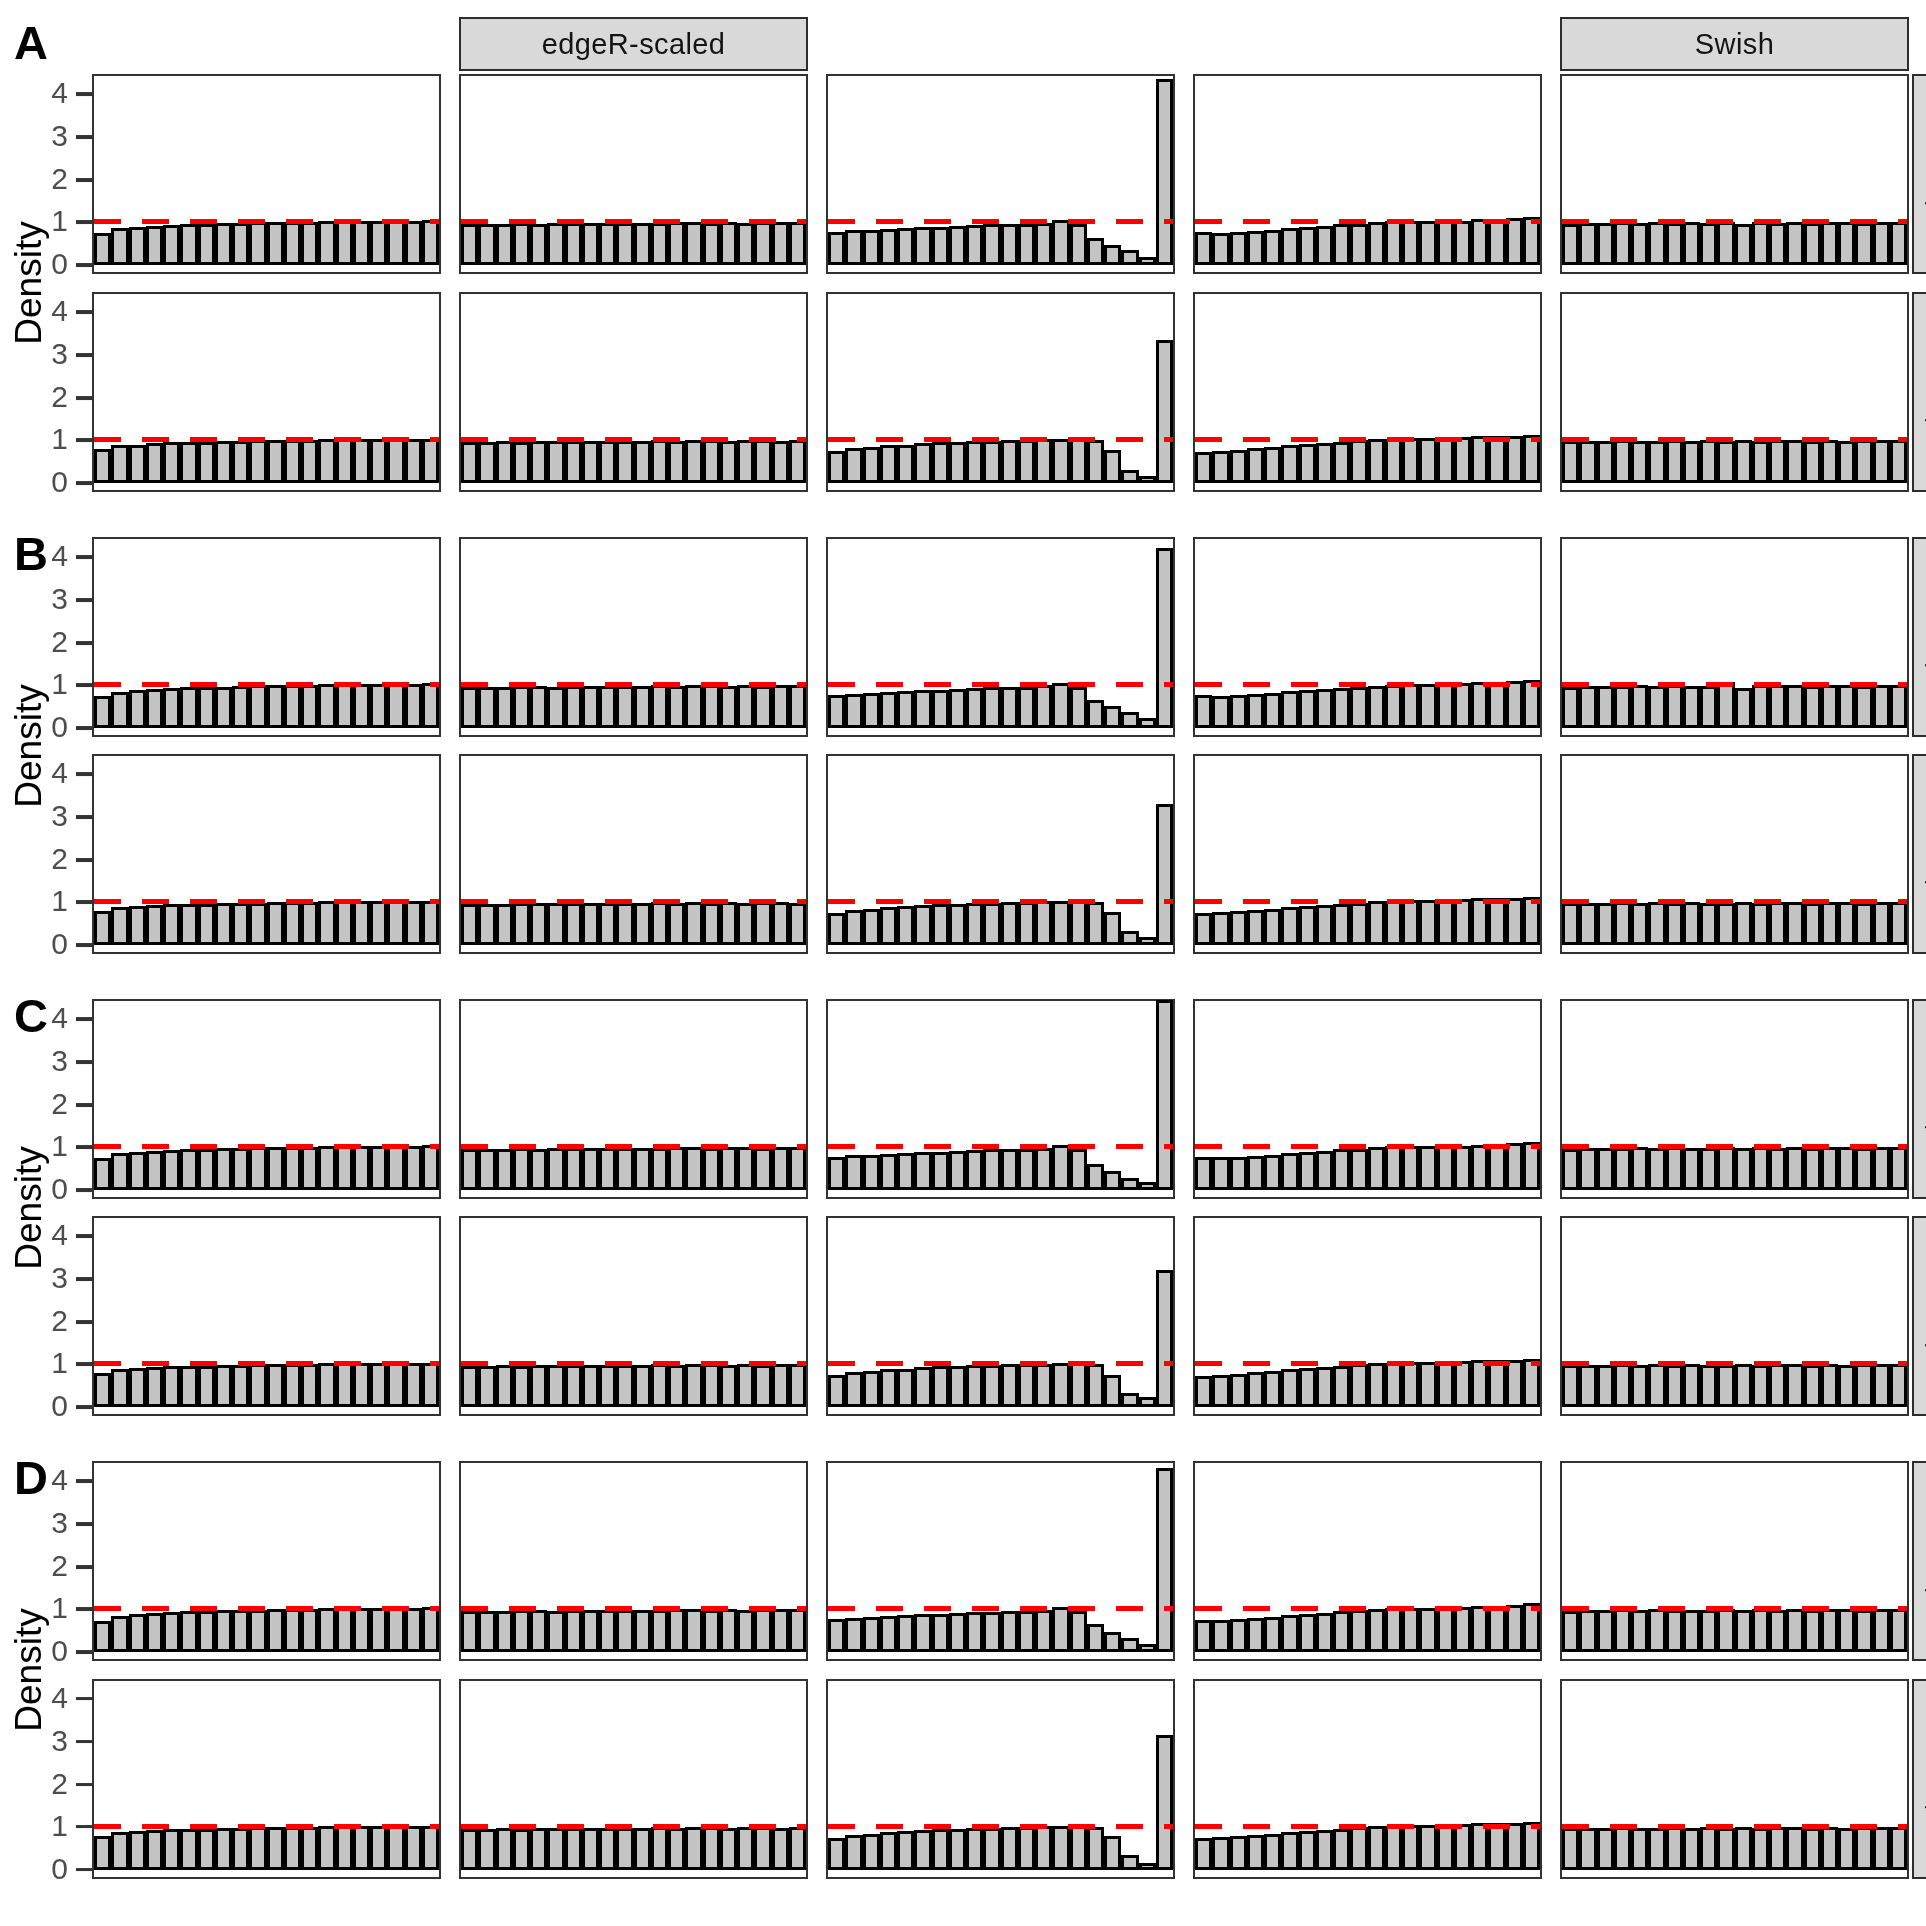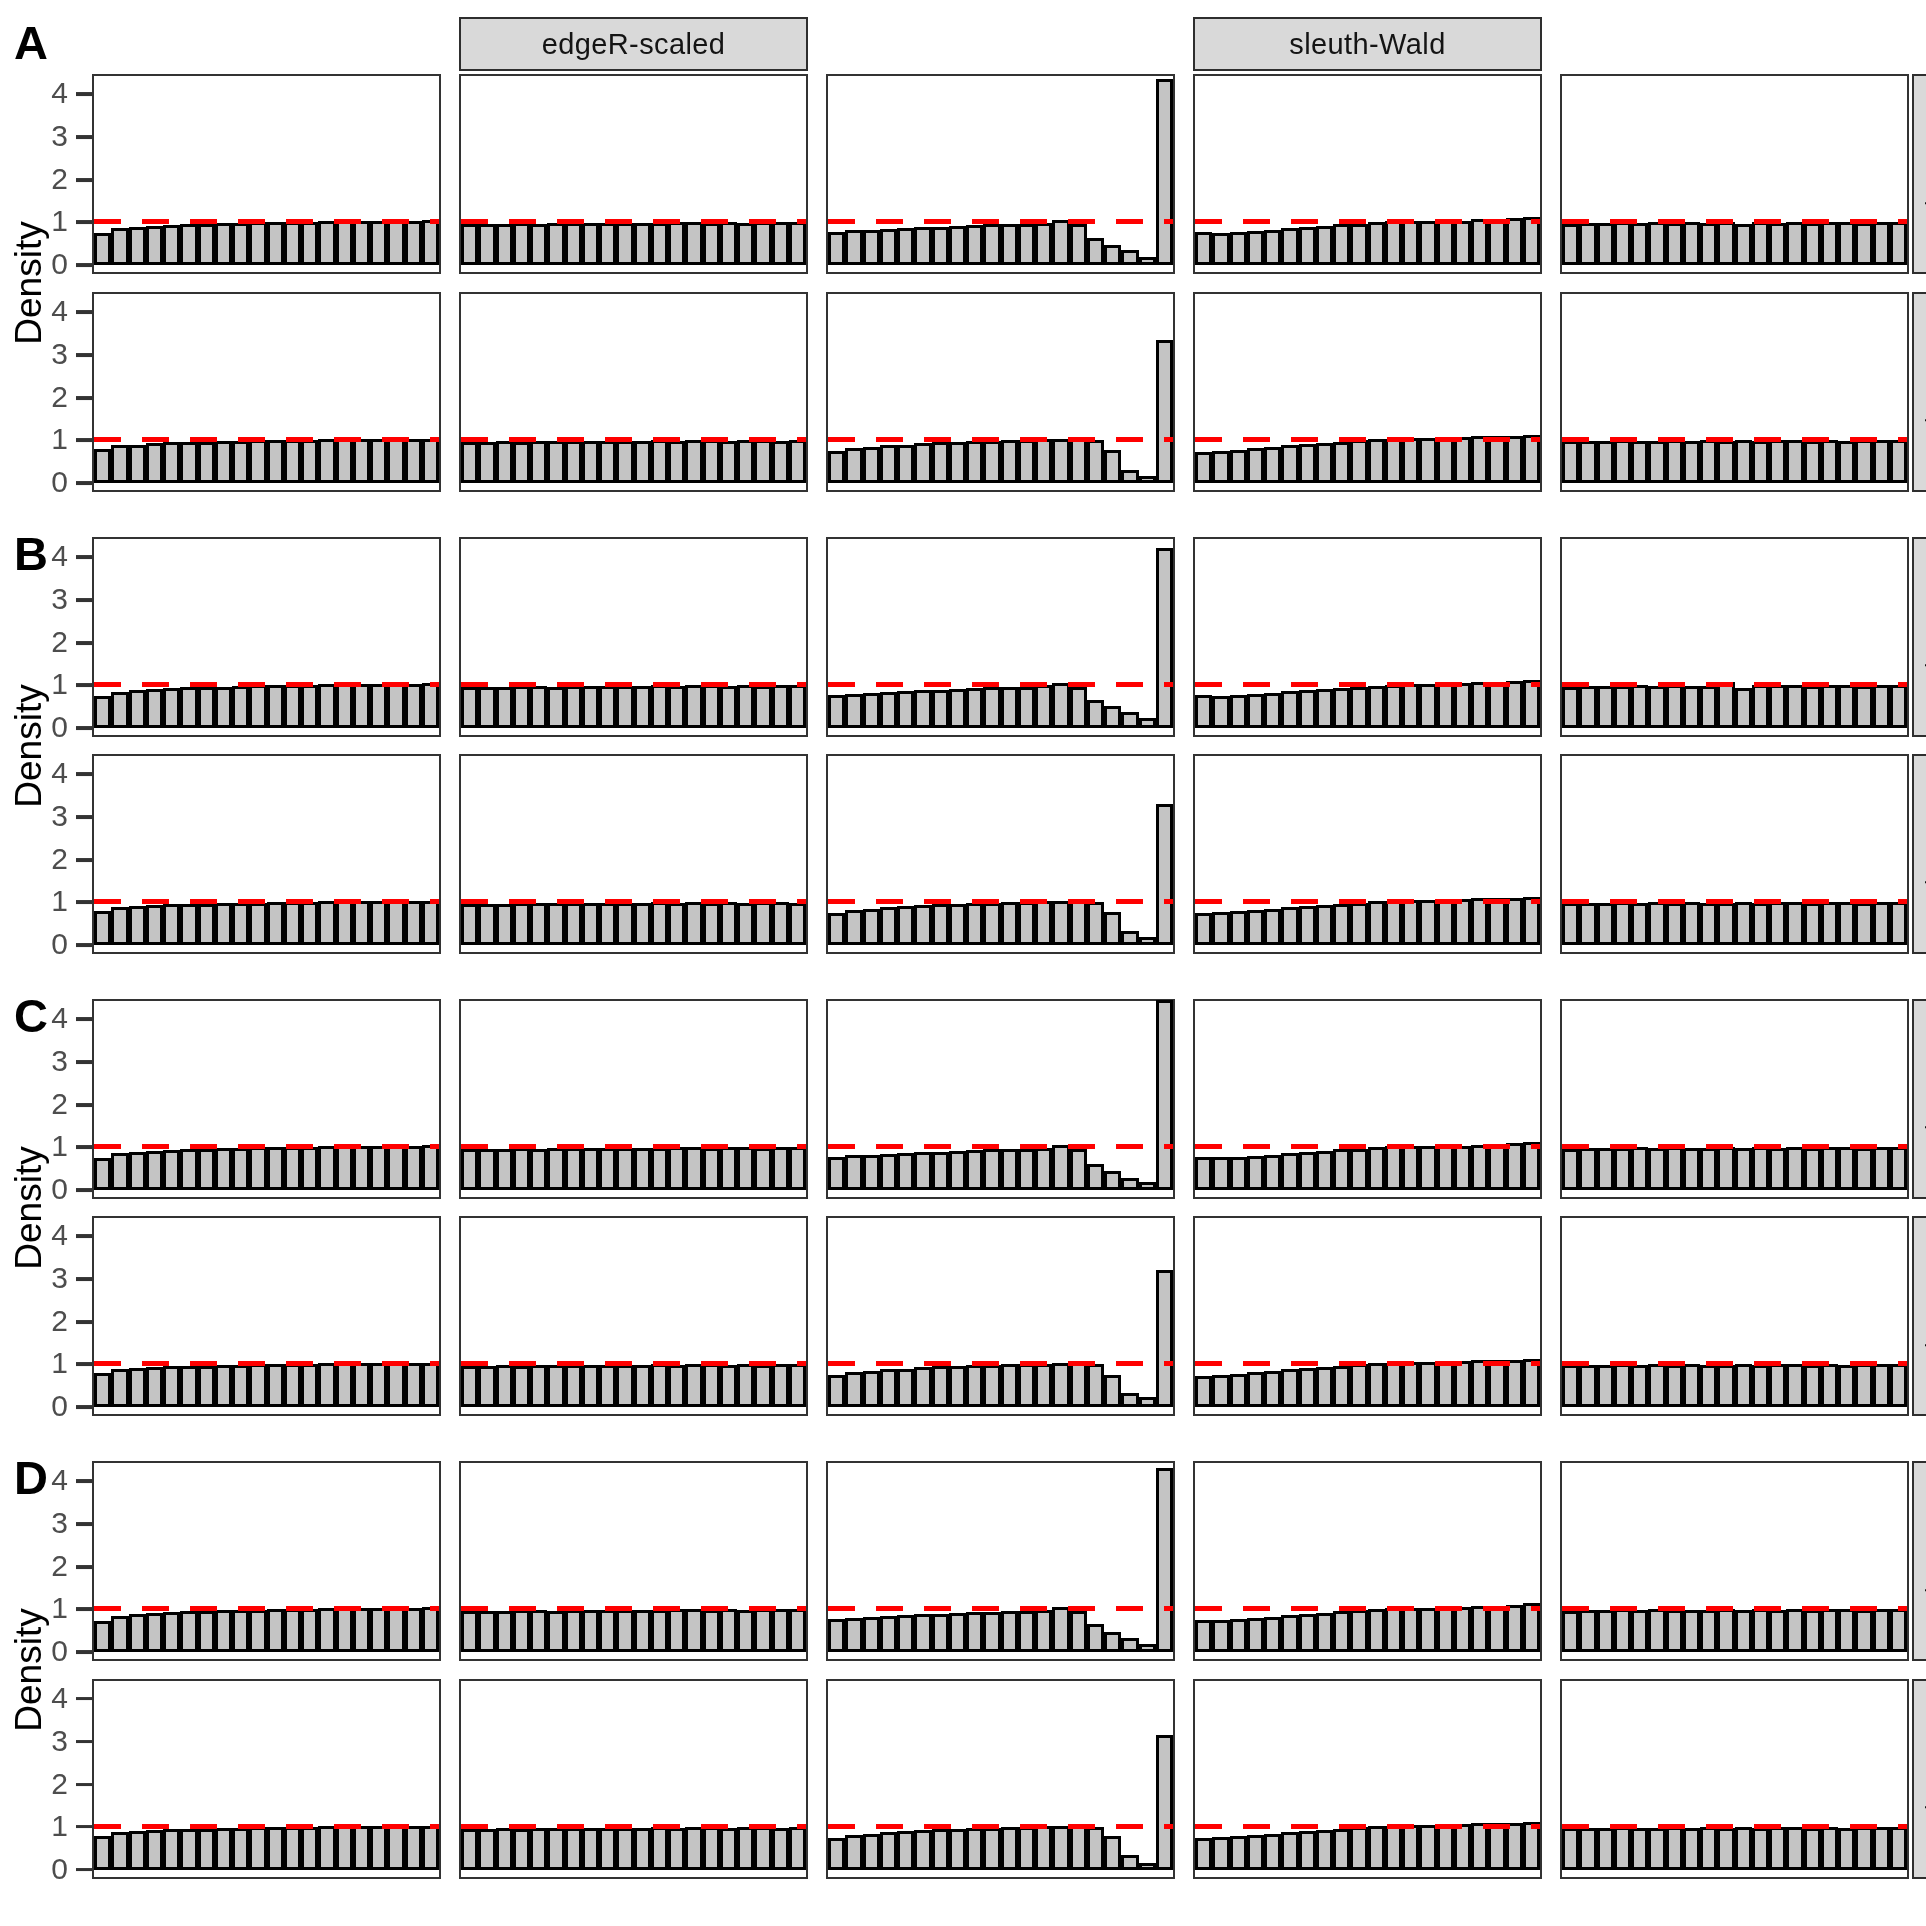--- a/index.html
+++ b/index.html
@@ -83,21 +83,21 @@
   }
 </style>
 </head>
 <body>
 
 <div class="figure">
   <div id="fig-root">
       <section class="group" style="position: relative;">
         <div class="grid header-row">
           <div class="colheader" style="grid-column: 4;">edgeR-scaled</div>
-          <div class="colheader" style="grid-column: 8;">sleuth-Wald</div>
+          <div class="colheader" style="grid-column: 10;">Swish</div>
         </div>
         <div class="group-letter" style="top: 1.5px;">A</div>
         <div class="density-wrap" style="top: 57px; height: 418px;">
           <span>Density</span>
         </div>
         <div class="grid facet-row">
           <div class="gutter">
             <div class="ytick-label" style="top: 20px;">4</div>
             <div class="ytick-mark" style="top: 20px;"></div>
             <div class="ytick-label" style="top: 63px;">3</div>

